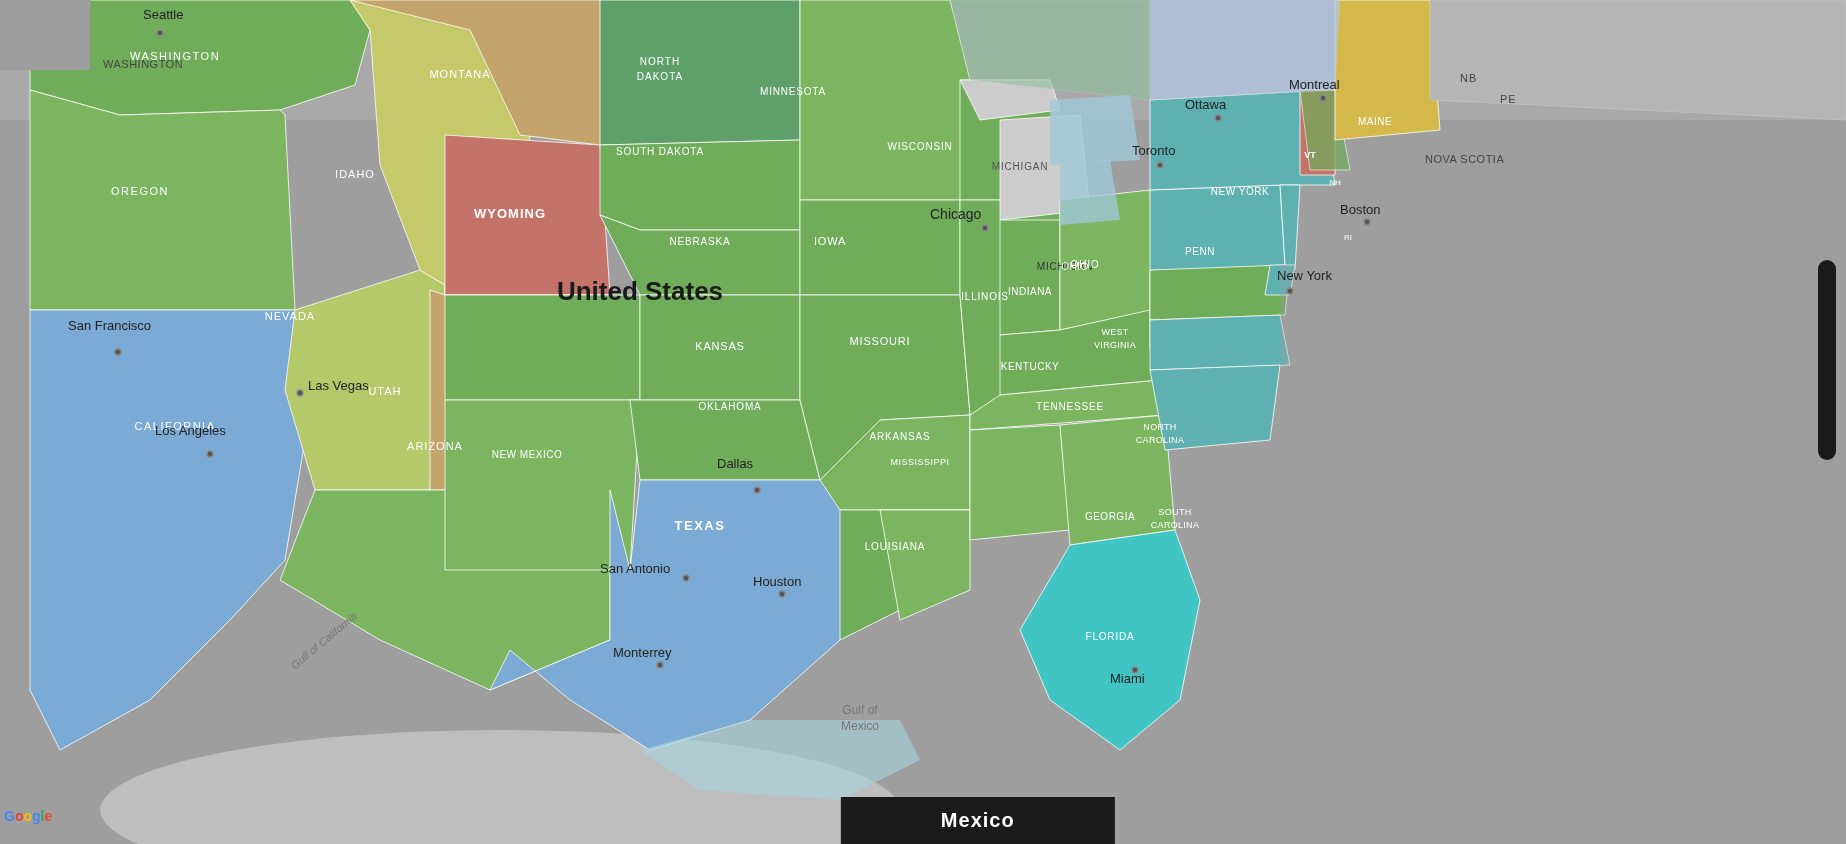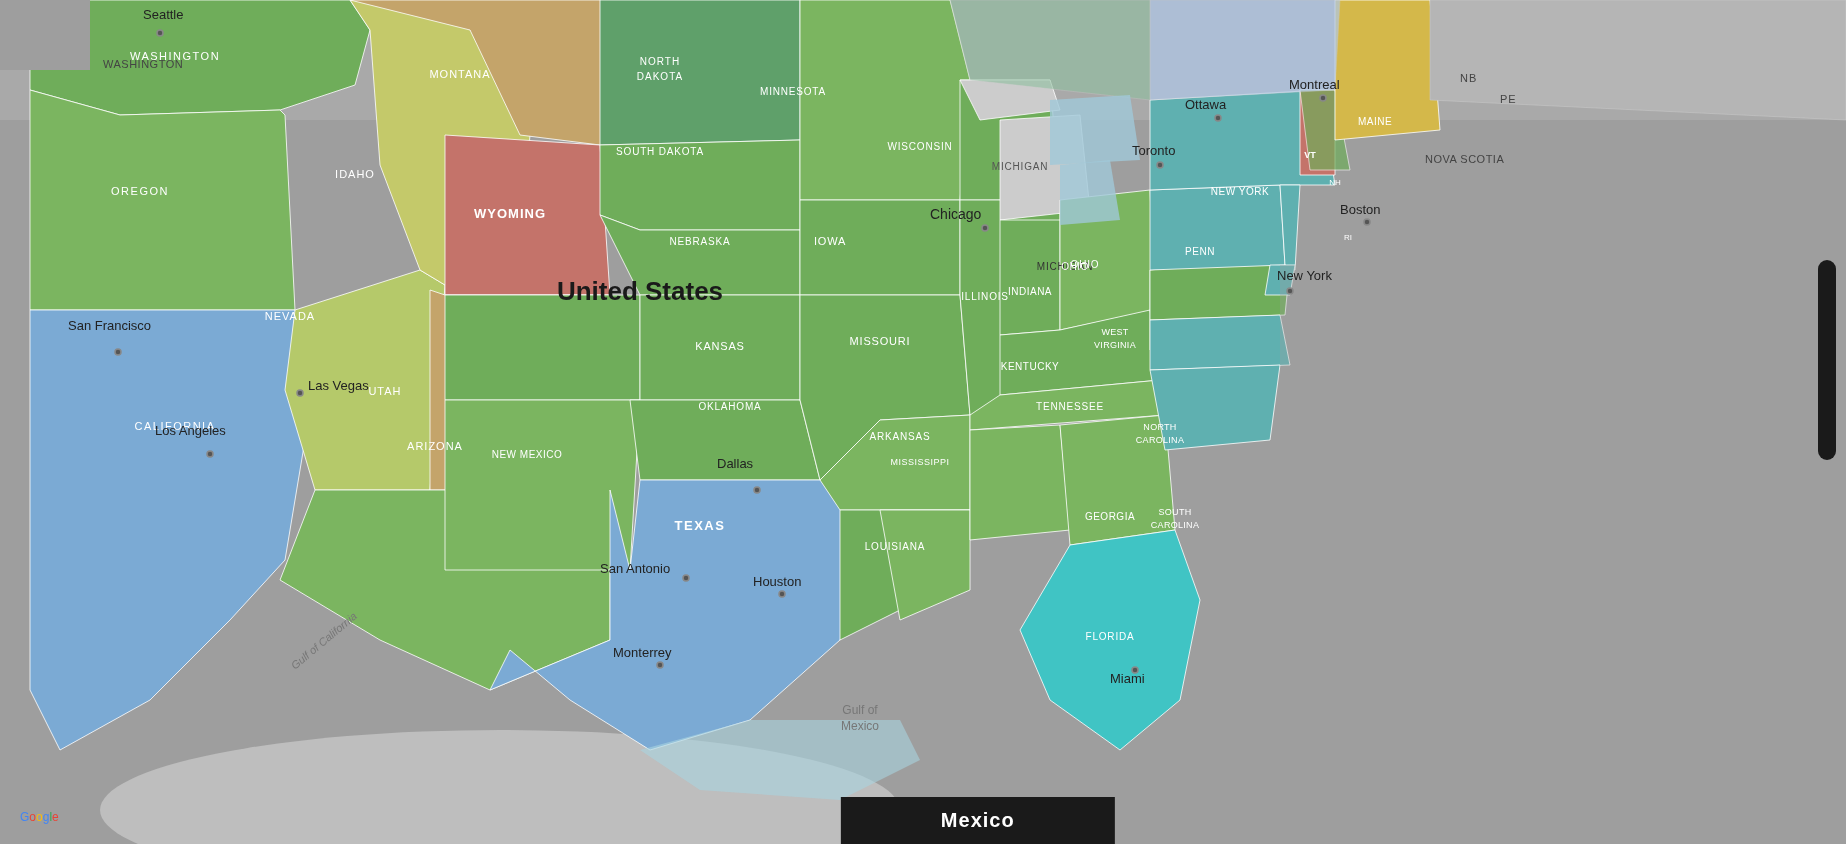--- a/index.html
+++ b/index.html
@@ -31,23 +31,23 @@
     #map-svg {
       position: absolute;
       top: 0; left: 0;
       width: 100%;
       height: 100%;
     }
 
     .google-logo {
       position: absolute;
       bottom: 20px;
-      left: 20px;
-      font-size: 12px;
-      font-weight: 400;
+      left: 4px;
+      font-size: 14px;
+      font-weight: 700;
       color: #444;
       font-family: Arial, sans-serif;
     }
 
     .google-logo span:first-child { color: #4285F4; }
     .google-logo span:nth-child(2) { color: #EA4335; }
     .google-logo span:nth-child(3) { color: #FBBC05; }
     .google-logo span:nth-child(4) { color: #4285F4; }
     .google-logo span:nth-child(5) { color: #34A853; }
     .google-logo span:nth-child(6) { color: #EA4335; }

